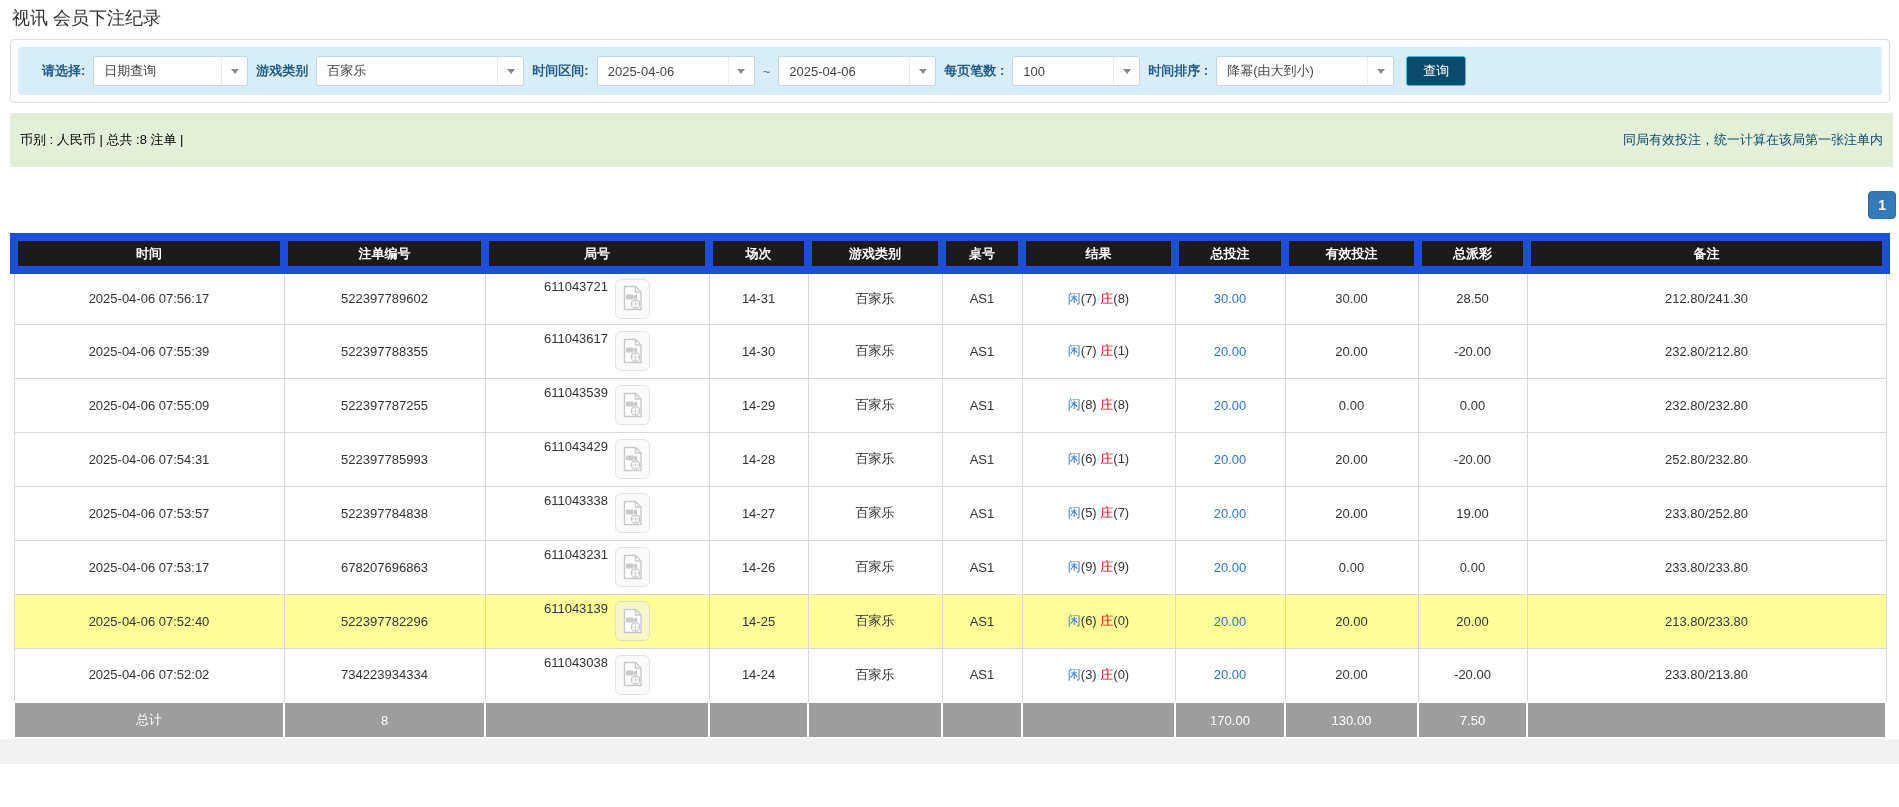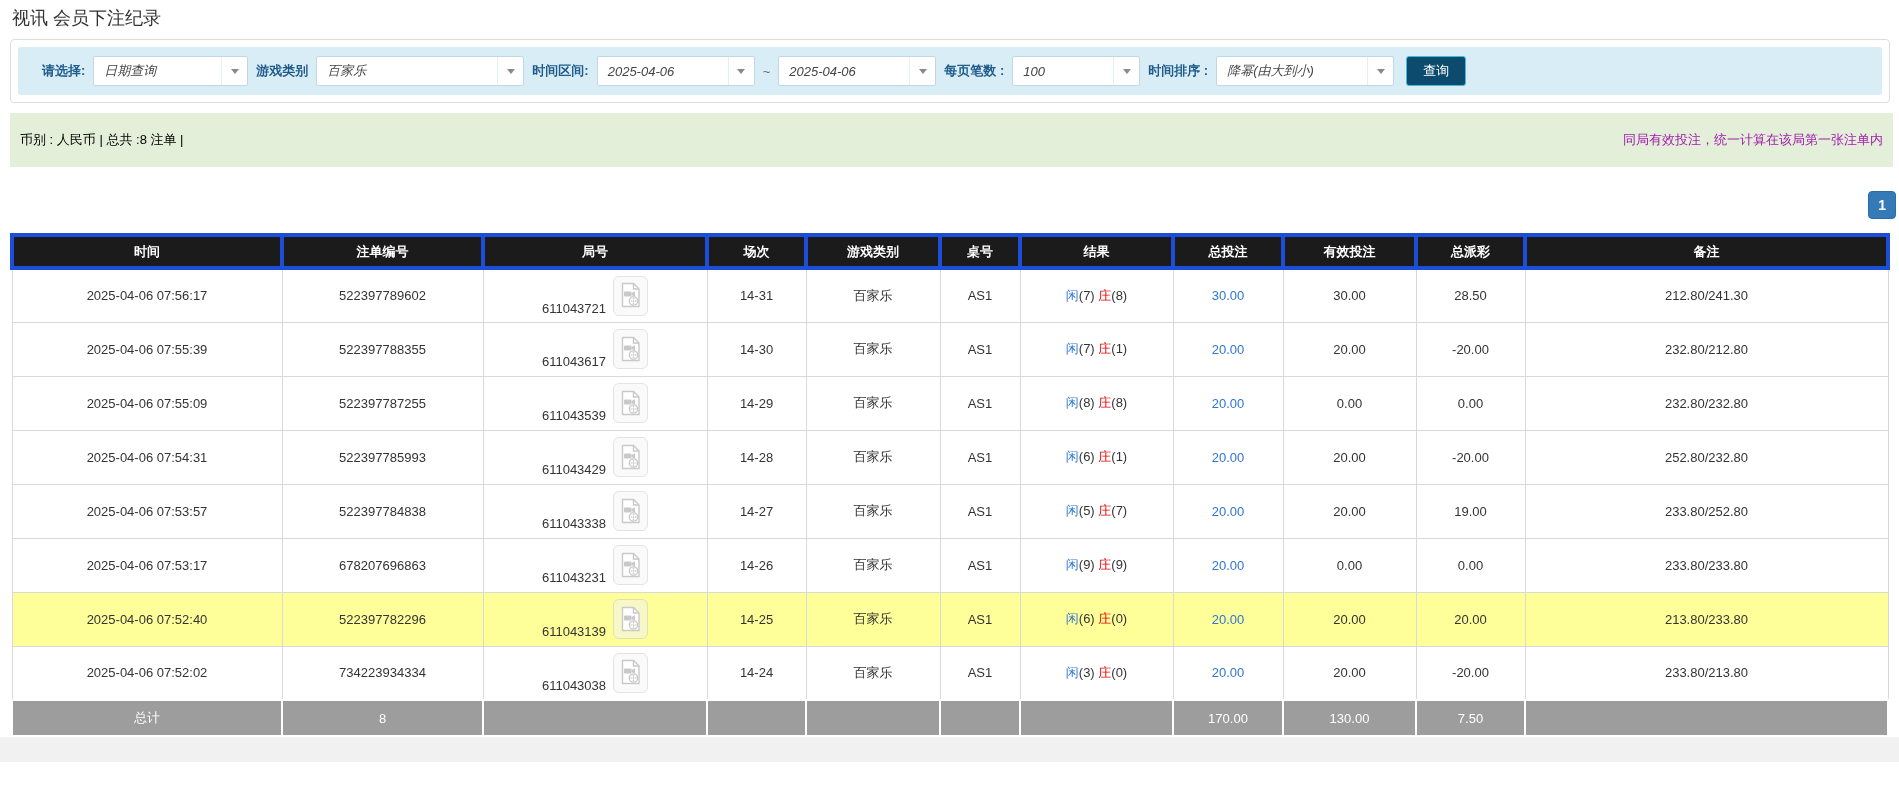--- a/index.html
+++ b/index.html
@@ -38,21 +38,21 @@
   .flabel { color: #1f5c8b; font-weight: bold; }
   .combo {
     background: #fff;
     border: 1px solid #c3d7e2;
     border-radius: 2px;
     height: 30px;
     display: inline-flex;
     align-items: center;
     cursor: pointer;
   }
-  .combo-text { padding: 0 10px; color: #444; flex: 1; overflow: hidden; font-style: italic; }
+  .combo-text { padding: 0 10px; color: #444; flex: 1; overflow: hidden; }
   .combo-caret {
     width: 26px; height: 100%;
     border-left: 1px solid #e4eef4;
     display: flex; align-items: center; justify-content: center;
     flex: none;
   }
   .tri {
     width: 0; height: 0;
     border-left: 4px solid transparent;
     border-right: 4px solid transparent;
@@ -80,21 +80,21 @@
   .summary-bar {
     margin: 10px 6px 0 10px;
     background: #e3efd8;
     height: 54px;
     display: flex;
     align-items: center;
     justify-content: space-between;
     padding: 0 10px;
   }
   .summary-left { color: #000000; }
-  .summary-right { color: #a21caf; }
+  .summary-right { color: #0c4a6e; }
   
   .pagination {
     display: flex;
     justify-content: flex-end;
     margin: 24px 3px 0 0;
   }
   .page-btn {
     background: #337ab7;
     border: 1px solid #2e6da4;
     color: #fff;
@@ -113,21 +113,21 @@
     margin: 14px 9px 0 10px;
     border-collapse: collapse;
     table-layout: fixed;
   }
   .records thead th {
     background: #1b1b1b;
     color: #fff;
     font-weight: bold;
     font-size: 13px;
     height: 33px;
-    border: 4px solid #1d4ed8;
+    border: 8px solid #1d4ed8;
     text-align: center;
   }
   .records tbody td {
     background: #fff;
     border: 1px solid #d9d9d9;
     height: 54px;
     text-align: center;
     color: #333;
     overflow: hidden;
   }
@@ -135,21 +135,21 @@
   .records tr.summary td {
     background: #9d9d9d;
     color: #fff;
     border: 2px solid #fff;
     height: 36px;
   }
   .bet-link { color: #2e75d4; text-decoration: none; cursor: pointer; }
   .player { color: #2e75d4; }
   .banker { color: #e60000; }
   td.neg { color: #ff0000; }
-  .round-wrap { display: inline-flex; align-items: flex-end; gap: 7px; }
+  .round-wrap { display: inline-flex; align-items: flex-start; gap: 7px; }
   .video-btn {
     width: 35px; height: 40px;
     background: #fafafa;
     border: 1px solid #e3e3e3;
     border-radius: 6px;
     cursor: pointer;
     padding: 2px 0 0;
     vertical-align: middle;
   }
   tr.highlight .video-btn { background: #f7f7c8; border-color: #e0e0b0; }

